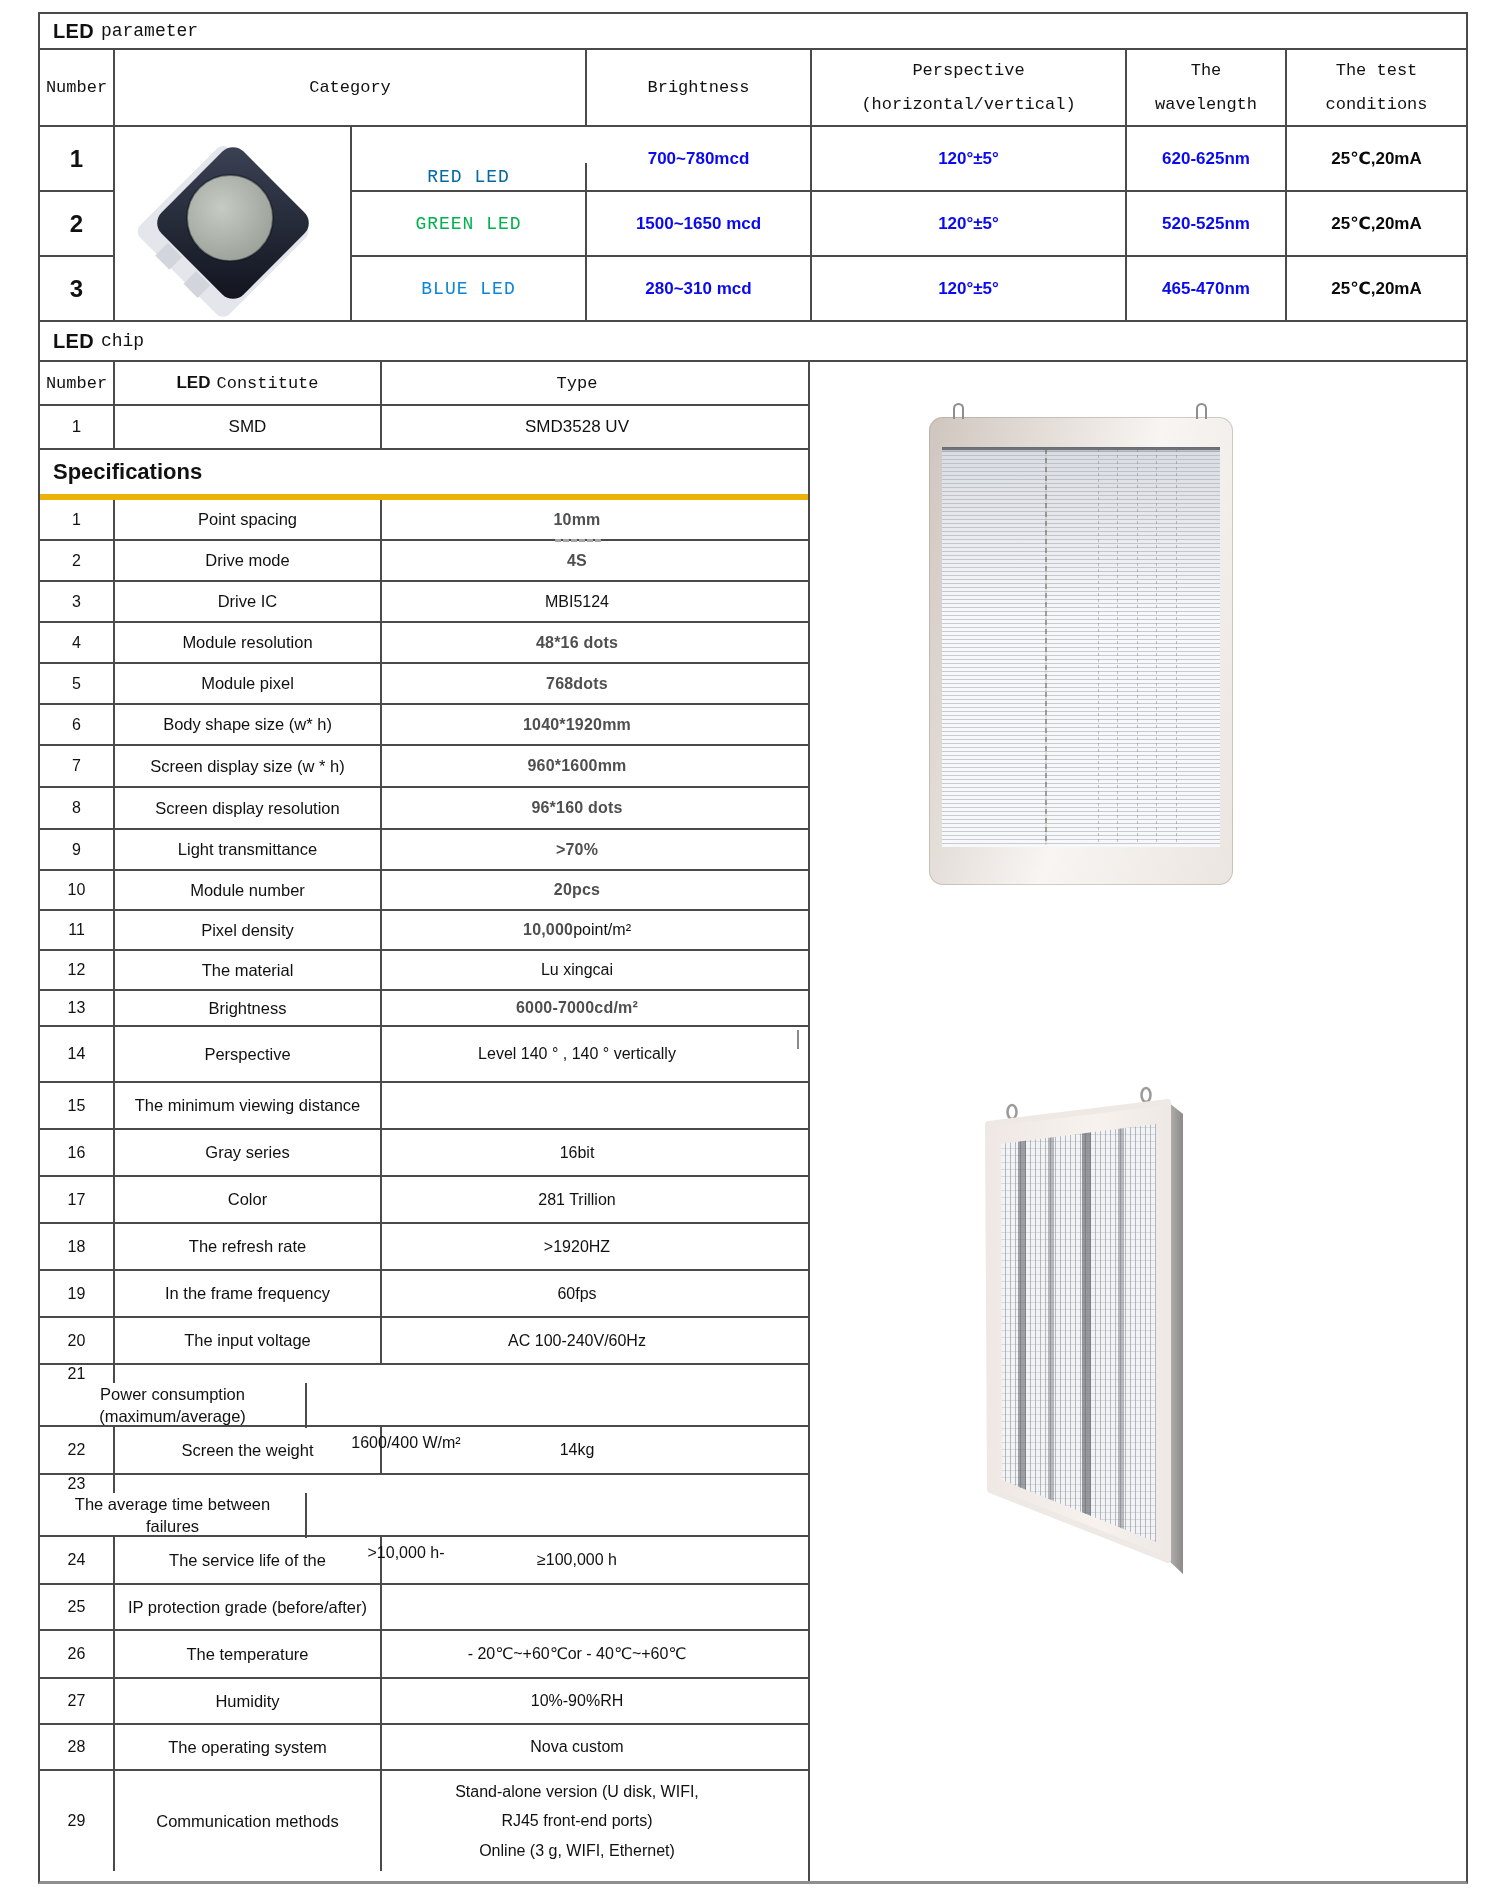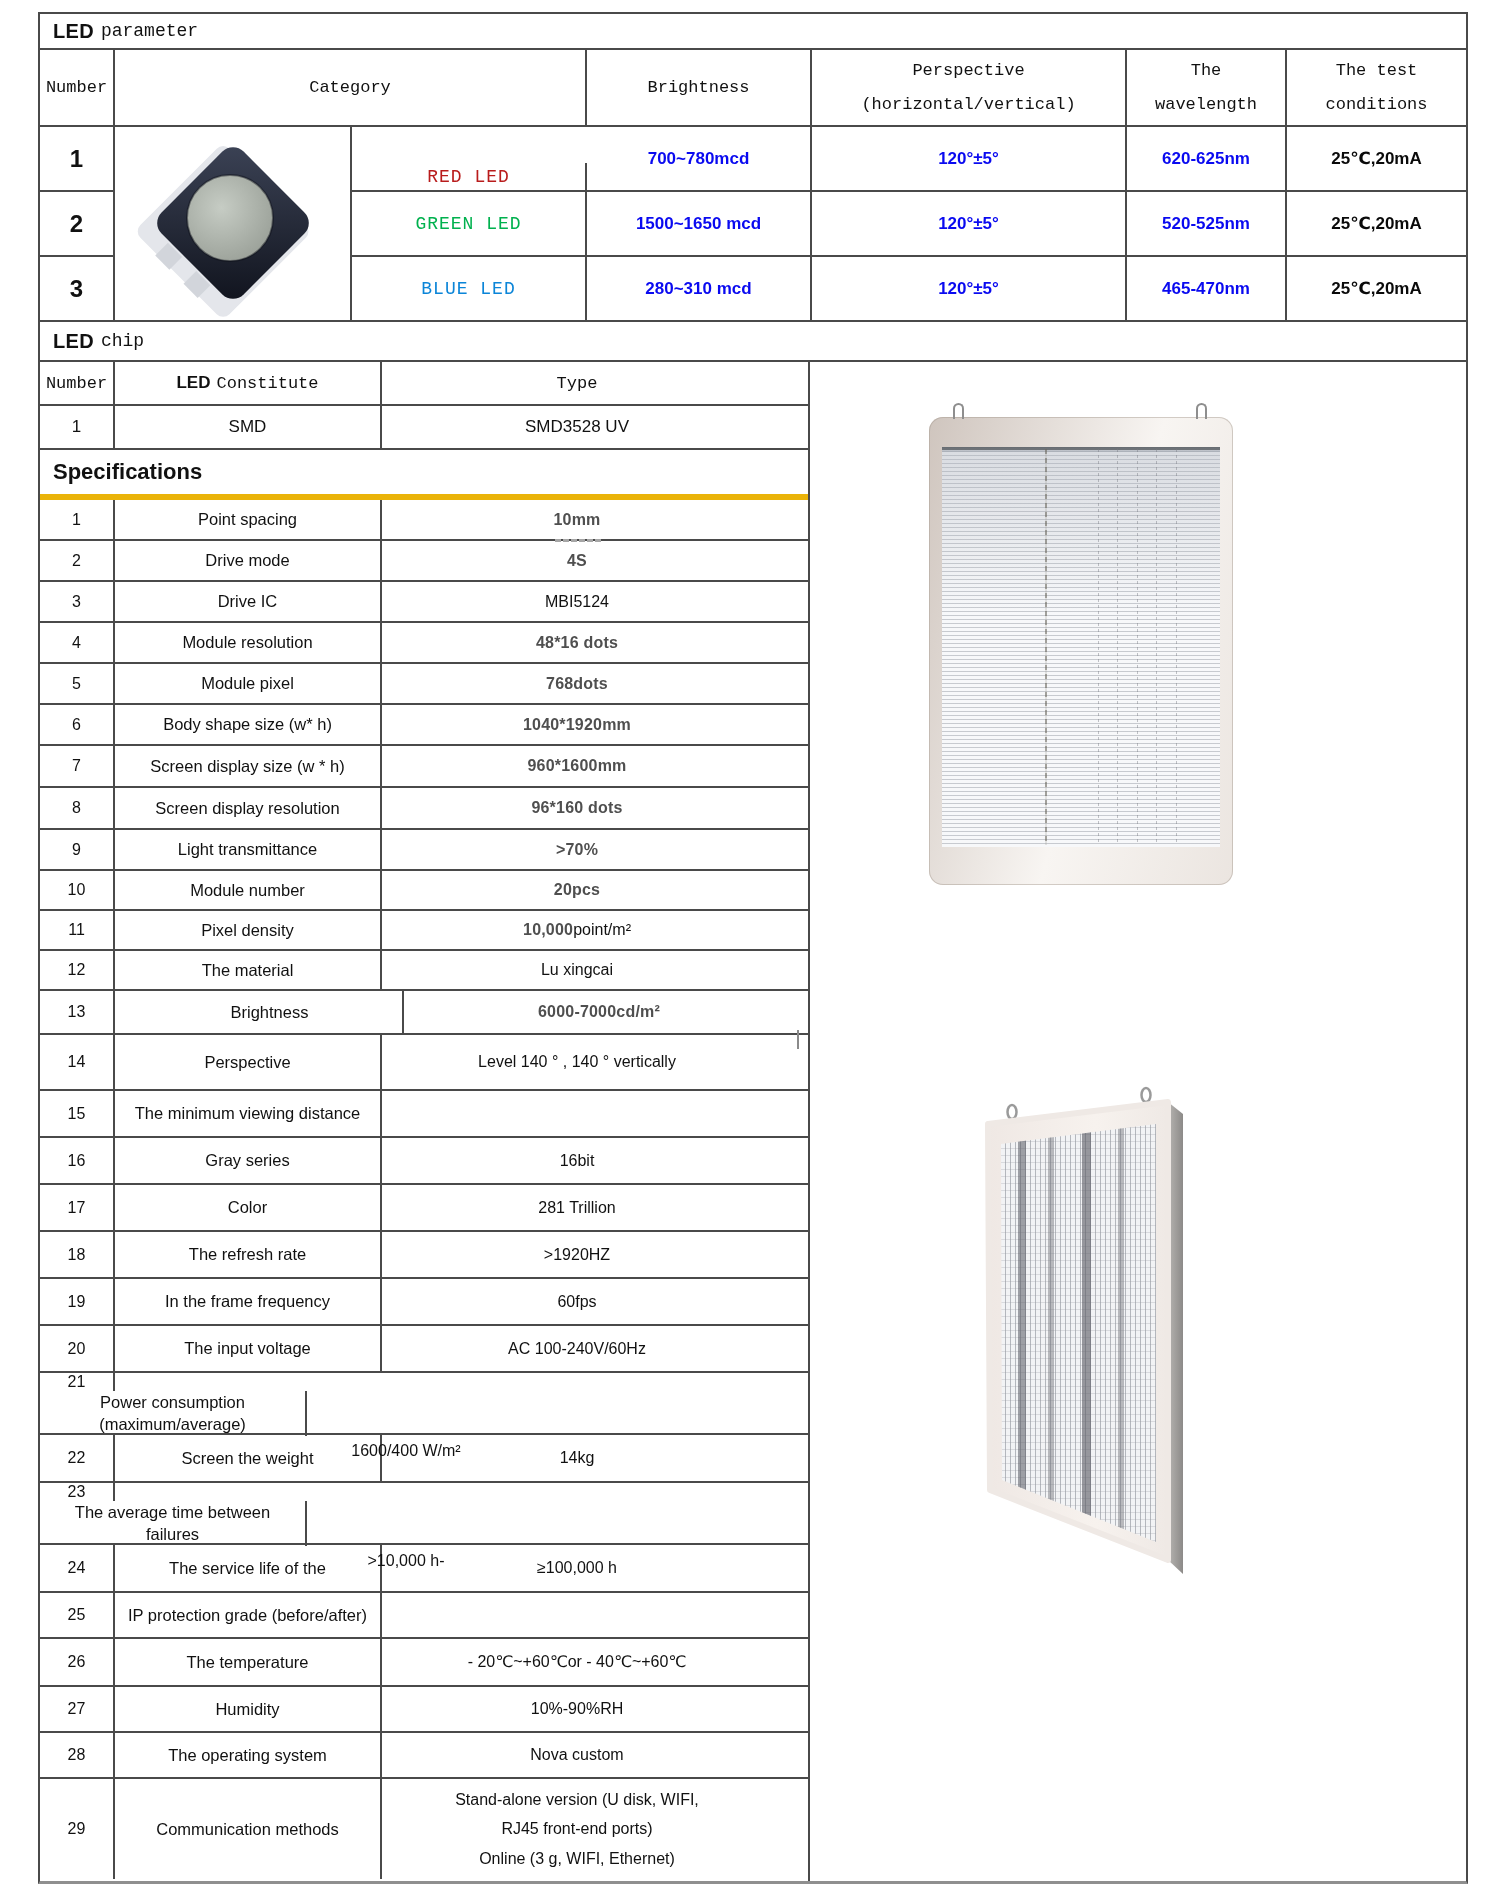--- a/index.html
+++ b/index.html
@@ -112,21 +112,21 @@
             <g transform="rotate(45)">
               <rect x="-64" y="-50" width="126" height="126" rx="9" fill="#e4e6eb"></rect>
               <rect x="-32" y="60" width="20" height="18" fill="#d2d5db"></rect>
               <rect x="8" y="60" width="20" height="18" fill="#d2d5db"></rect>
               <rect x="-58" y="-58" width="116" height="116" rx="15" fill="url(#ledBody)"></rect>
             </g>
             <circle cx="-3" cy="-5" r="43" fill="url(#lensG)" stroke="rgba(10,14,22,.45)" stroke-width="2"></circle>
           </g>
         </svg>
       </div>
-      <div class="cell ledlabel" style="grid-area: 3 / 3; color: #b91c1c; margin-top: 36px;">RED LED</div>
+      <div class="cell ledlabel" style="grid-area: 3 / 3; color: #0369a1; margin-top: 36px;">RED LED</div>
       <div class="cell bluval" style="grid-column:4;grid-row:3;">700~780mcd</div>
       <div class="cell bluval" style="grid-column:5;grid-row:3;">120°±5°</div>
       <div class="cell bluval" style="grid-column:6;grid-row:3;">620-625nm</div>
       <div class="cell testval last" style="grid-column:7;grid-row:3;">25℃,20mA</div>
 
       <div class="cell rownum" style="grid-column:1;grid-row:4;">2</div>
       <div class="cell ledlabel" style="grid-area: 4 / 3; color: rgb(0, 177, 78);">GREEN LED</div>
       <div class="cell bluval" style="grid-column:4;grid-row:4;">1500~1650 mcd</div>
       <div class="cell bluval" style="grid-column:5;grid-row:4;">120°±5°</div>
       <div class="cell bluval" style="grid-column:6;grid-row:4;">520-525nm</div>
@@ -219,21 +219,21 @@
             <div class="trow srow" style="height: 40px;">
     <div class="tc bR w-num num">11</div>
     <div class="tc bR w-lab lab">Pixel density</div>
     <div class="tc w-val val"><span class="pasted">10,000</span><span> point/m²</span></div>
   </div>
             <div class="trow srow" style="height: 40px;">
     <div class="tc bR w-num num">12</div>
     <div class="tc bR w-lab lab">The material</div>
     <div class="tc w-val val"><span>Lu xingcai</span></div>
   </div>
-            <div class="trow srow" style="height: 44px; gap: 22px;">
+            <div class="trow srow" style="height: 36px;">
     <div class="tc bR w-num num">13</div>
     <div class="tc bR w-lab lab">Brightness</div>
     <div class="tc w-val val"><span class="pasted">6000-7000cd/m²</span></div>
   </div>
             <div class="trow srow" style="height: 56px;">
     <div class="tc bR w-num num">14</div>
     <div class="tc bR w-lab lab">Perspective</div>
     <div class="tc w-val val"><span>Level 140 ° , 140 ° vertically</span></div>
   </div>
             <div class="trow srow" style="height: 47px;">

